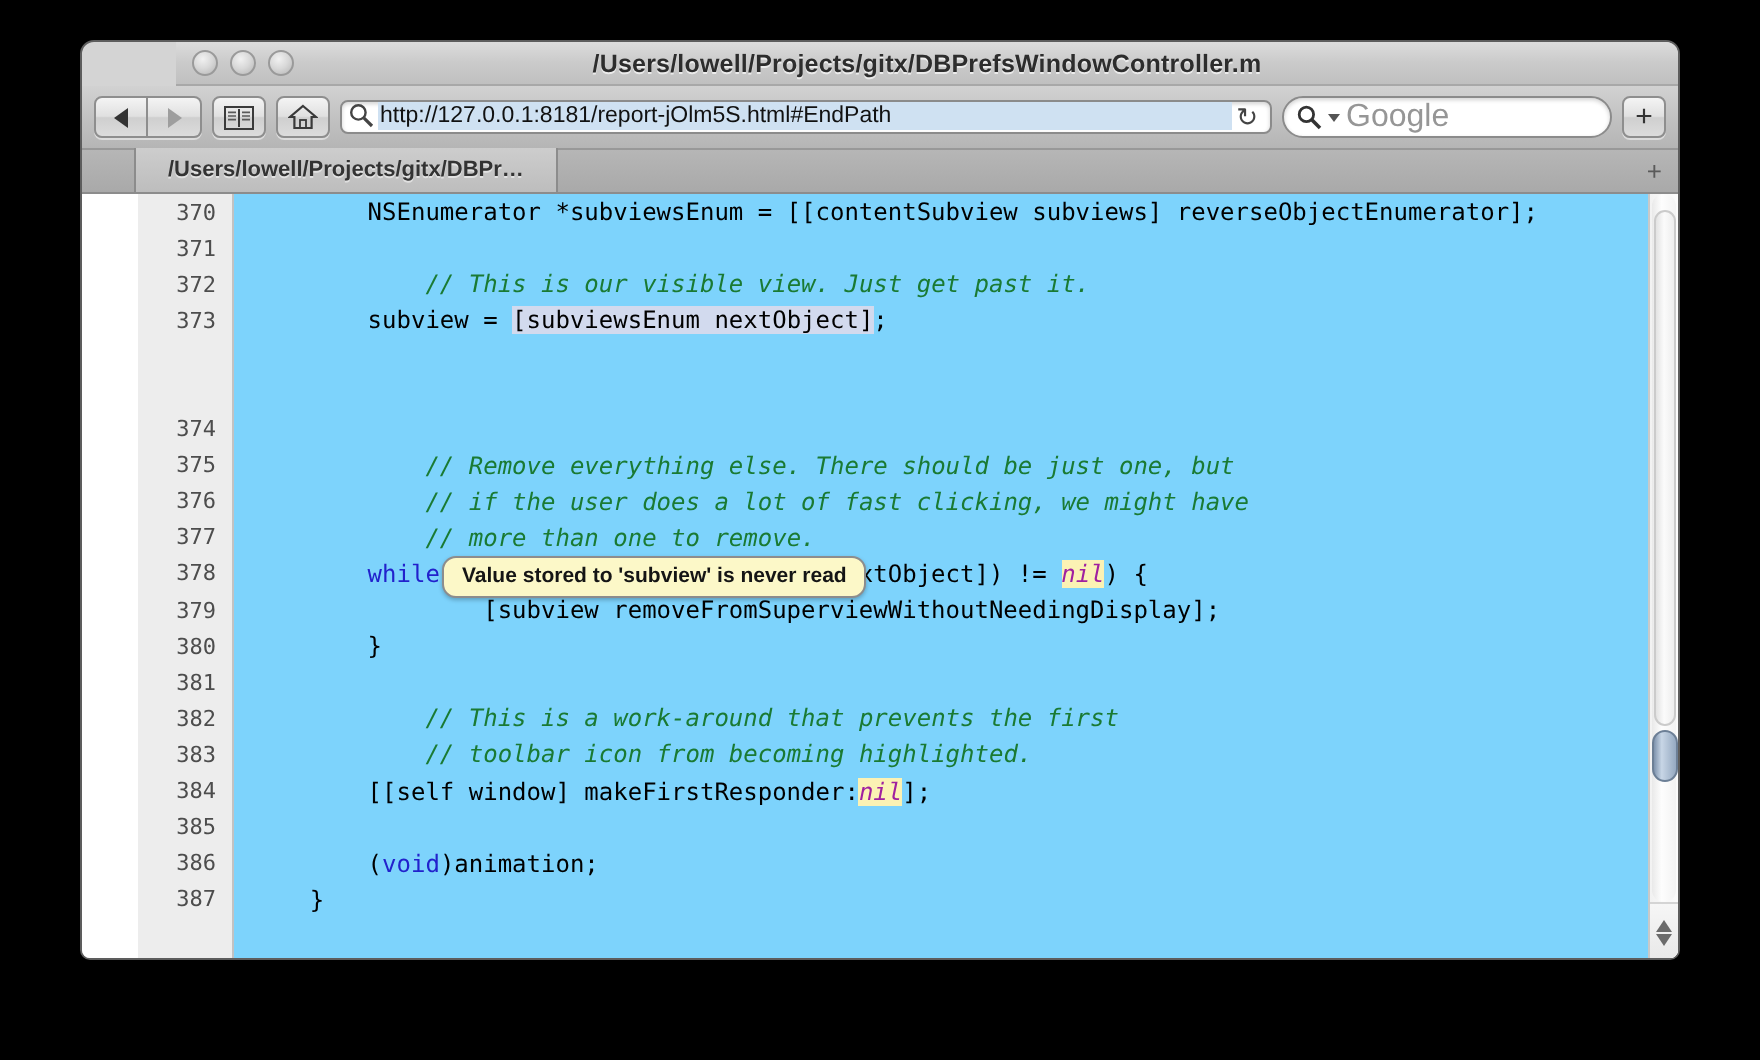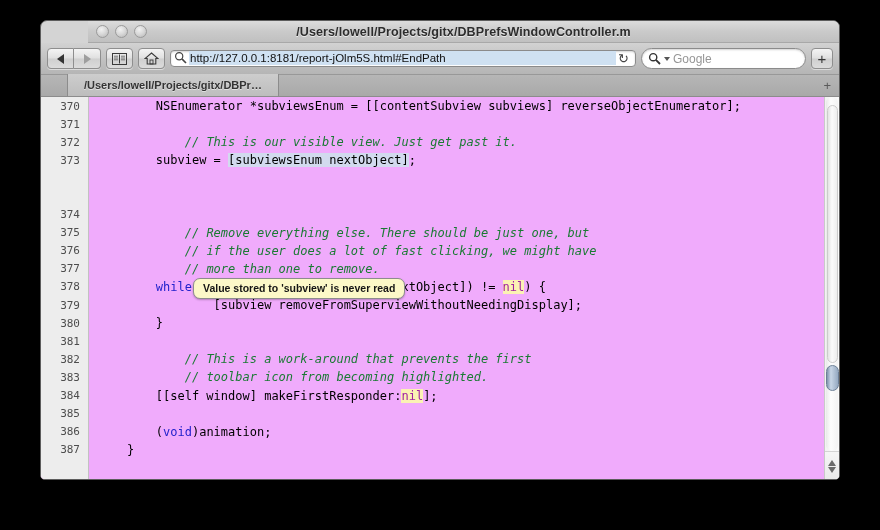--- a/index.html
+++ b/index.html
@@ -89,21 +89,21 @@
 
   #searchfield {
     width: 165px; height: 21px;
     background: #fff;
     border: 1px solid #8b8b8b;
     border-radius: 11px;
     display: flex; align-items: center; gap: 3px;
     padding: 0 6px;
     box-shadow: inset 0 1px 2px rgba(0,0,0,0.18);
   }
-  #search-placeholder { font-size: 12px; color: #969696; }
+  #search-placeholder { font-size: 16px; color: #969696; }
   .plus-btn { width: 22px; height: 21px; font-size: 15px; color: #333; font-weight: 300; }
 
   
   #tabbar {
     height: 22px;
     background: linear-gradient(to bottom, #b6b6b6 0%, #a9a9a9 100%);
     border-bottom: 1px solid #8c8c8c;
     display: flex; align-items: flex-end;
     position: relative;
   }
@@ -126,21 +126,22 @@
 
   
   #content {
     position: relative;
     height: calc(460px - 22px - 32px - 22px);
     background: #ffffff;
     display: flex;
   }
   #code-area {
     flex: 1; position: relative; overflow: hidden;
-    background: #f0abfc;
+    background: #7dd3fc;
+    margin-left: 28px;
   }
   #gutter {
     position: absolute; left: 0; top: 0; bottom: 0;
     width: 48px;
     background: #ededed;
     border-right: 1px solid #c2c2c2;
   }
   #code-lines {
     position: absolute; left: 0; top: 0; right: 0;
     font-family: "DejaVu Sans Mono", "Liberation Mono", monospace;
@@ -152,21 +153,21 @@
     text-align: right; padding-right: 9px;
     color: #4d4d4d; font-size: 11px;
     font-family: "DejaVu Sans Mono", "Liberation Mono", monospace;
   }
   .code {
     flex: 1; white-space: pre; color: #000;
     padding-left: 9px; overflow: hidden;
   }
   .cmt  { color: #1a7a33; font-style: italic; }
   .kw   { color: #2222cc; }
-  .nil  { color: #a020a0; background: #fbf2b4; }
+  .nil  { color: #a020a0; background: #fbf2b4; font-style: italic; }
   .msgsel { background: #d2daee; }
 
   #tooltip {
     position: absolute;
     left: 152px; top: 181px;
     background: #fcf8c8;
     border: 1px solid #8d8d8d;
     border-radius: 7px;
     padding: 3px 9px 4px 9px;
     font-size: 10.5px; font-weight: bold; color: #151515;

